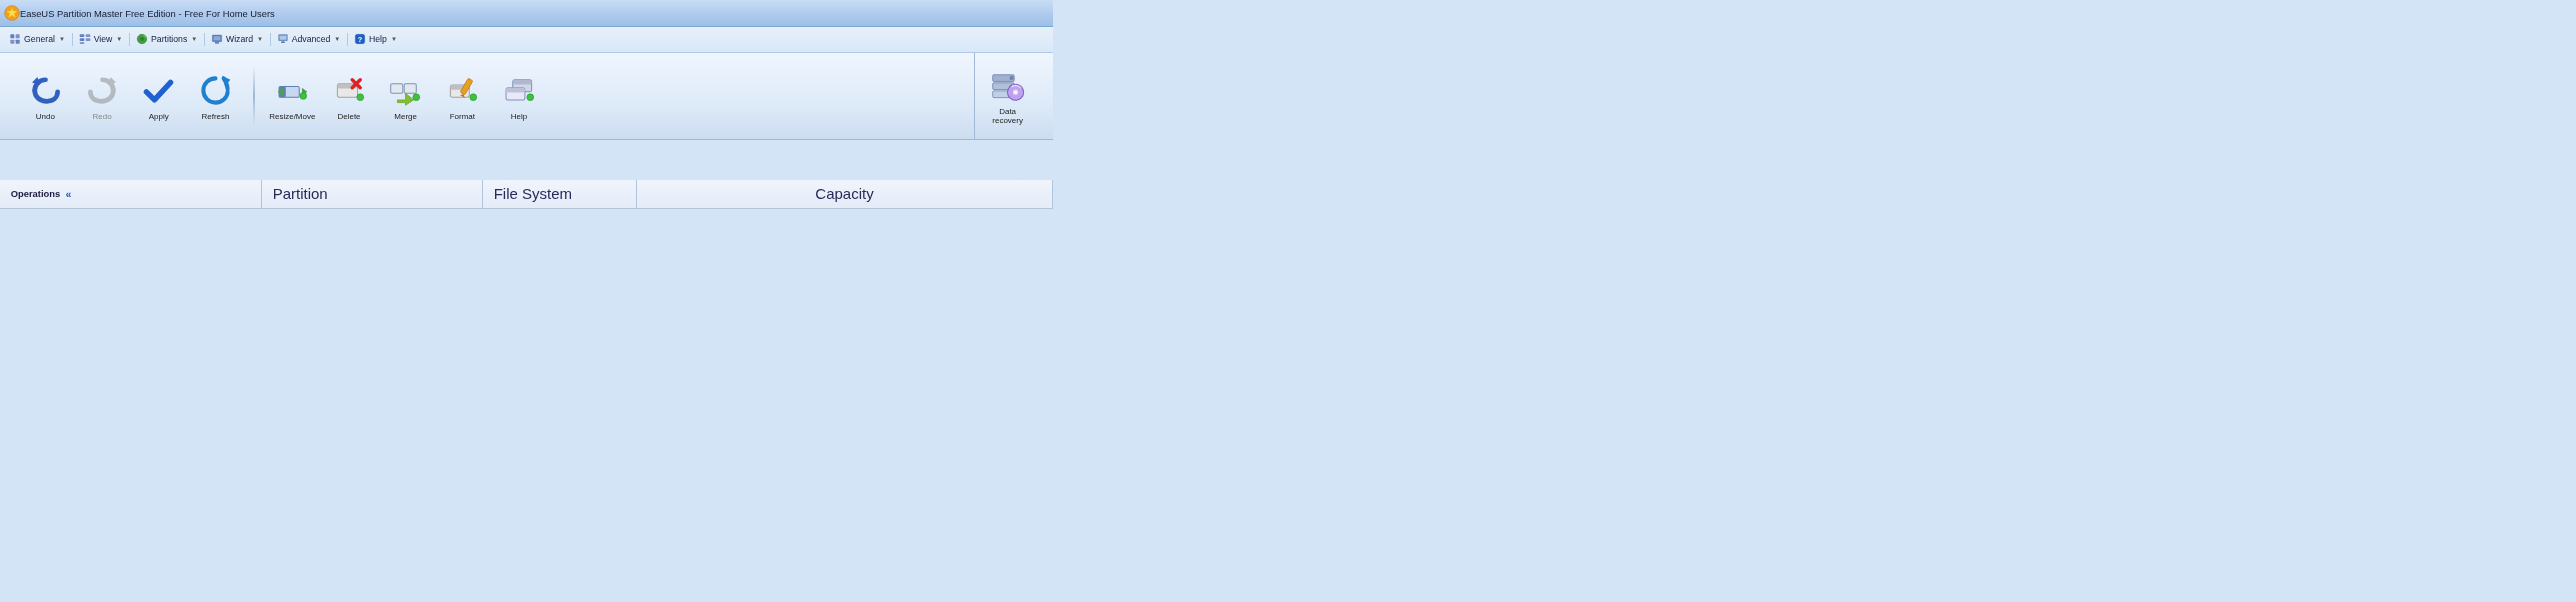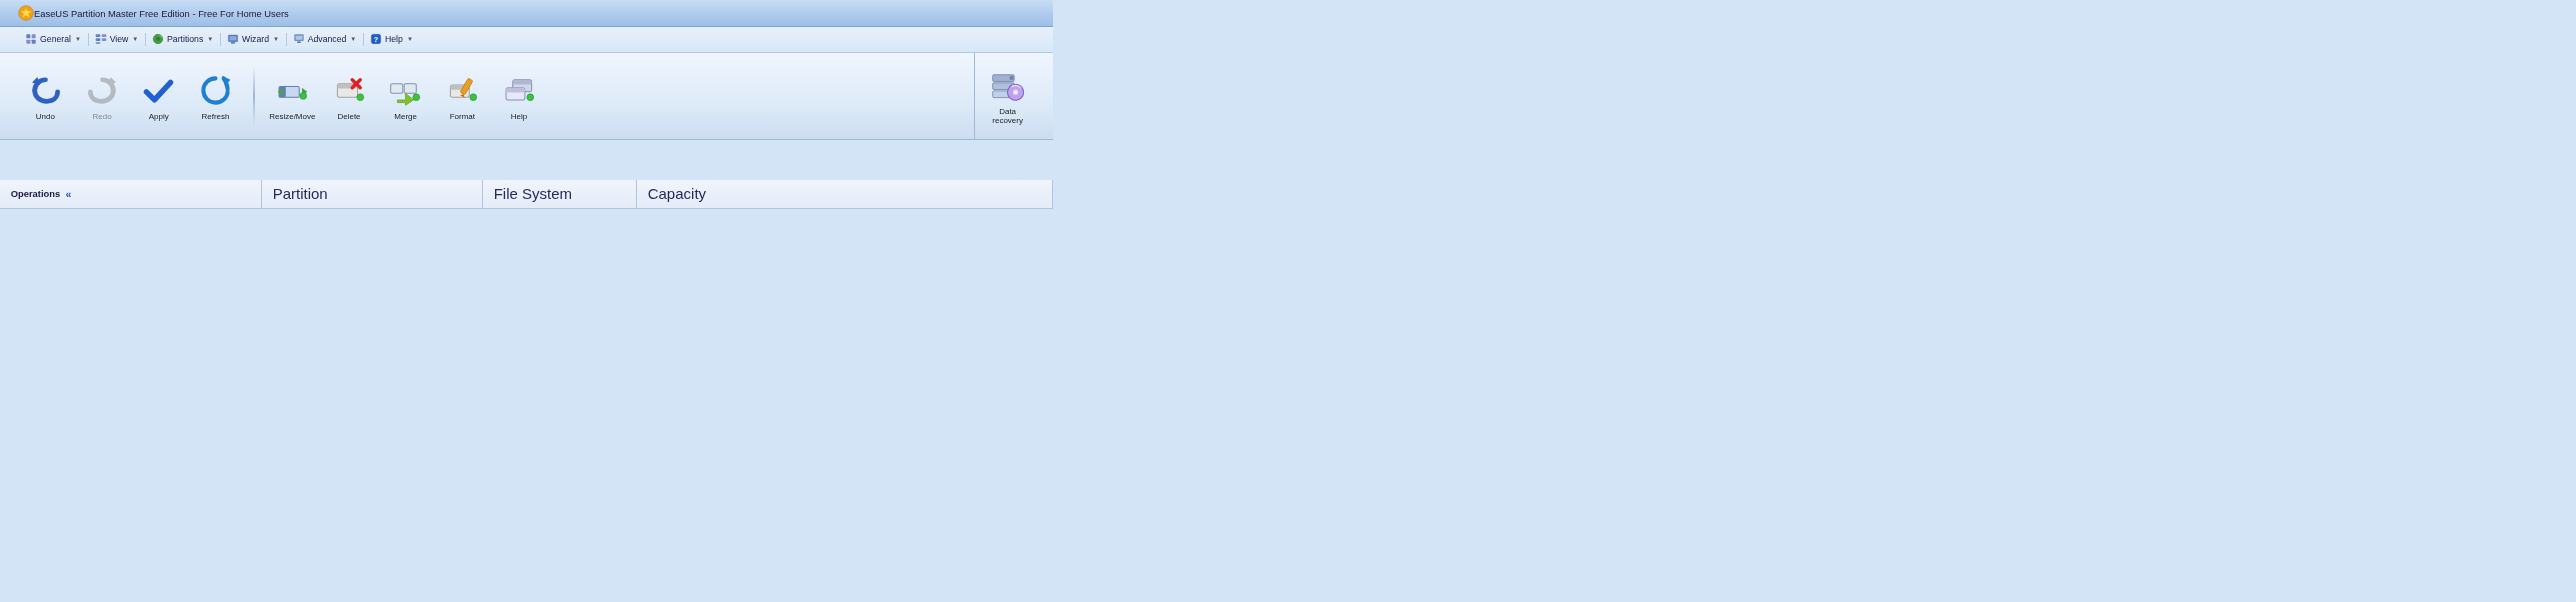--- a/index.html
+++ b/index.html
@@ -11,36 +11,36 @@
       background: #d4e4f7;
       overflow: hidden;
     }
 
     
     .title-bar {
       height: 27px;
       background: linear-gradient(to bottom, #c8ddf5 0%, #b0ccee 50%, #9dbfe6 100%);
       display: flex;
       align-items: center;
-      padding: 0 18px;
+      padding: 0 4px;
       border-bottom: 0.7px solid #7aaad4;
     }
     .title-bar-text {
       font-size: 9.4px;
       font-weight: normal;
       color: #1a1a2e;
     }
 
     
     .menu-bar {
       height: 25.5px;
       background: linear-gradient(to bottom, #e8f0fa 0%, #d8e8f8 100%);
       display: flex;
       align-items: center;
-      padding: 0 20px;
+      padding: 0 4px;
       border-bottom: 0.7px solid #b0c8e4;
     }
     .menu-item {
       display: flex;
       align-items: center;
       padding: 2.7px 5.4px;
       cursor: pointer;
       border-radius: 2px;
       color: #1a1a3e;
       font-size: 8.7px;
@@ -156,21 +156,21 @@
     .table-header-cell {
       display: flex;
       align-items: center;
       padding: 0 10.7px;
       color: #2a2a5a;
       font-size: 15px;
       border-right: 0.7px solid #b0c4dc;
     }
     .table-header-cell.partition { width: 221px; }
     .table-header-cell.filesystem { width: 154px; }
-    .table-header-cell.capacity { flex: 1; }
+    .table-header-cell.capacity { flex: 1; justify-content: center; }
 
     
     svg { display: block; }
 
     
     .star-icon {
       width: 16px;
       height: 16px;
     }
   </style>

